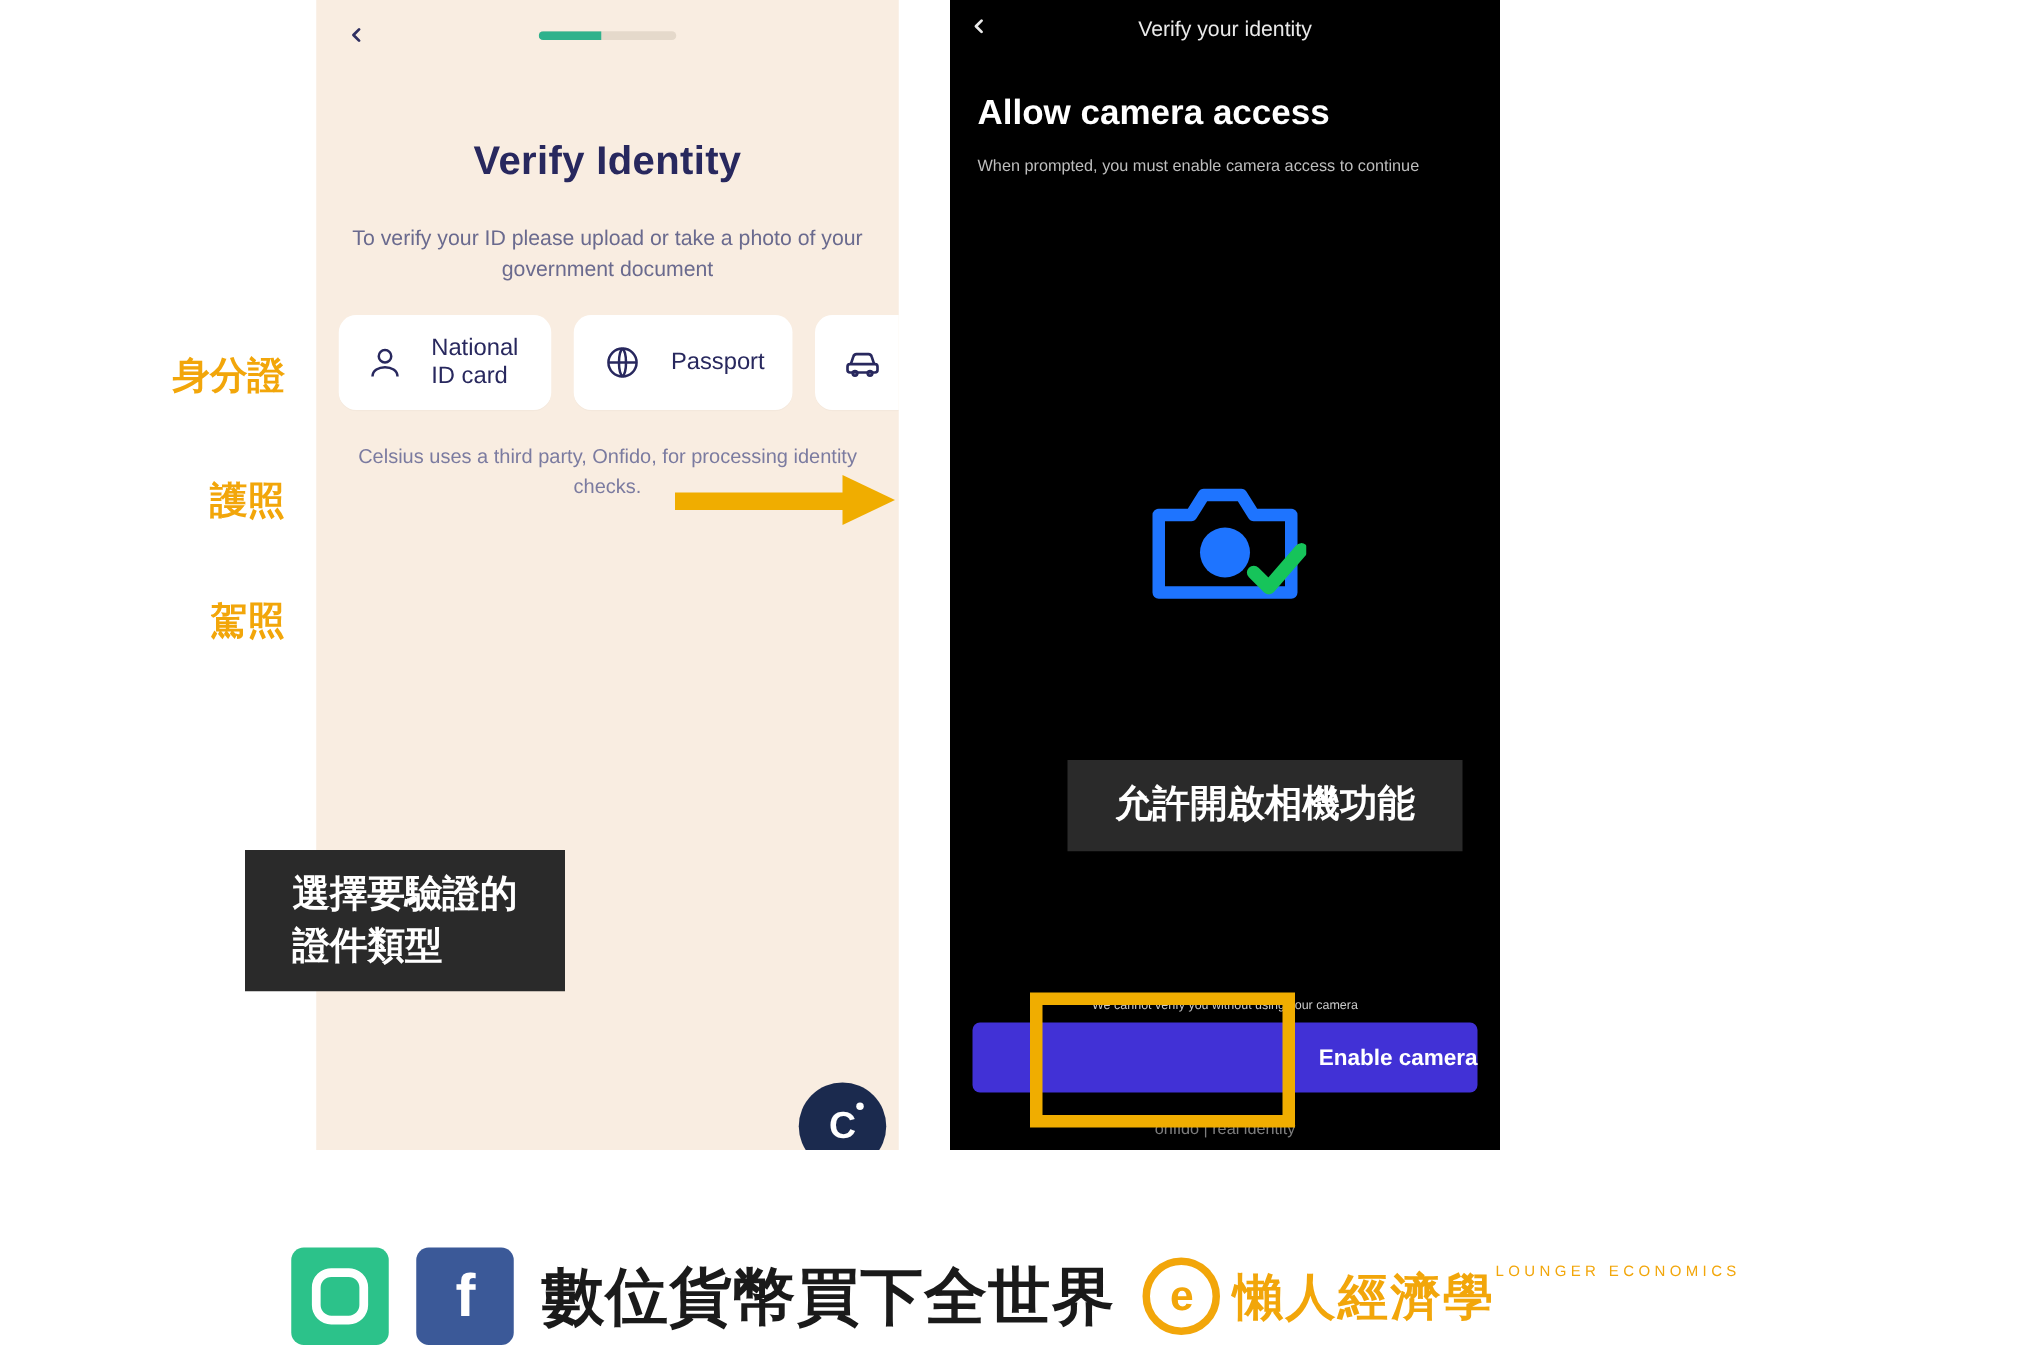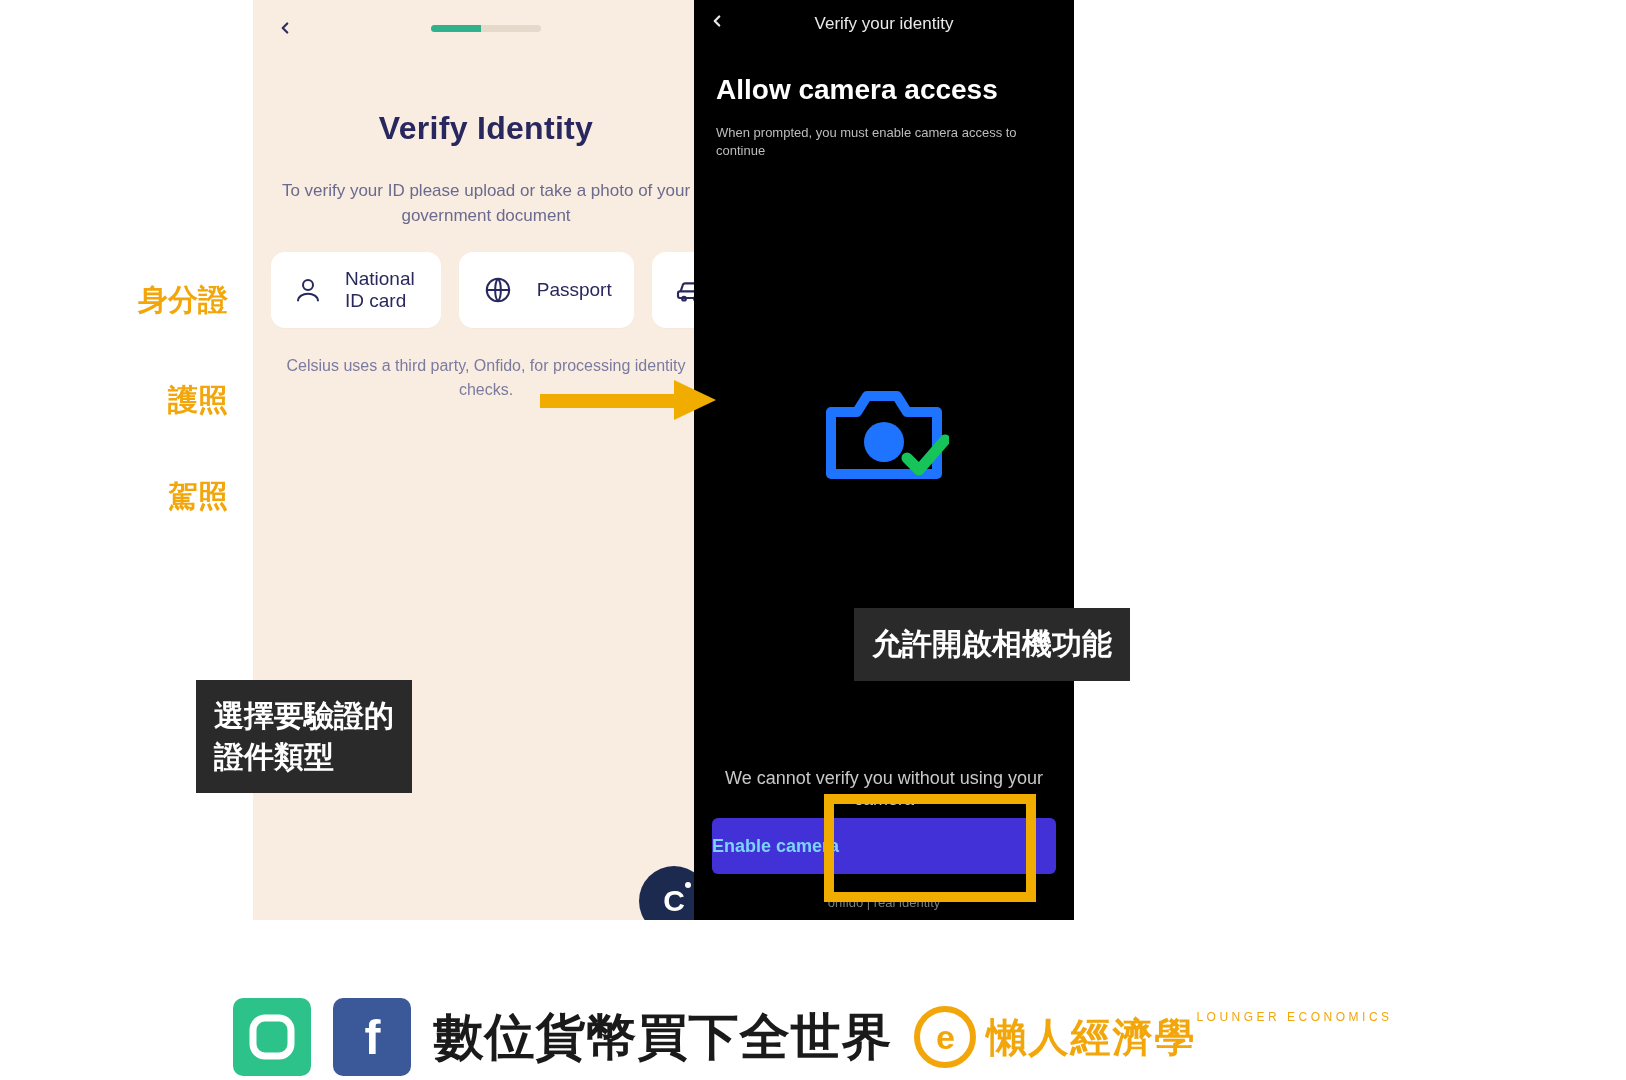--- a/index.html
+++ b/index.html
@@ -121,23 +121,23 @@
     right: 18px;
     width: 6px;
     height: 6px;
     border-radius: 50%;
     background: #fff;
   }
 
   
   .phone-right {
     position: absolute;
-    left: 694px;
+    left: 760px;
     top: 0px;
-    width: 380px;
+    width: 440px;
     height: 920px;
     background: #000000;
     color: #ffffff;
     overflow: hidden;
   }
   .phone-right .topbar2 {
     position: relative;
     height: 48px;
     display: flex;
     align-items: center;
@@ -168,35 +168,35 @@
     left: 0; right: 0;
     top: 380px;
     display: flex;
     justify-content: center;
   }
   .cannot {
     position: absolute;
     left: 0; right: 0;
     bottom: 110px;
     text-align: center;
-    font-size: 18px;
+    font-size: 10px;
     color: #c9c9c9;
   }
   .enable-btn {
     position: absolute;
     left: 18px;
     right: 18px;
     bottom: 46px;
     height: 56px;
     background: #4131d6;
-    color: #7dd3fc;
+    color: #ffffff;
     border-radius: 6px;
     display: flex;
     align-items: center;
-    justify-content: flex-start;
+    justify-content: flex-end;
     font-size: 18px;
     font-weight: 600;
   }
   .onfido-foot {
     position: absolute;
     left: 0; right: 0;
     bottom: 10px;
     text-align: center;
     font-size: 13px;
     color: #7d7d7d;
@@ -215,21 +215,21 @@
     top: 380px;
     width: 176px;
     height: 40px;
   }
   .callout {
     position: absolute;
     background: #2a2a2a;
     color: #fff;
     font-size: 30px;
     line-height: 1.35;
-    padding: 16px 18px;
+    padding: 16px 38px;
     font-weight: 600;
   }
   .highlight-box {
     position: absolute;
     border: 10px solid #f0ad00;
     pointer-events: none;
   }
 
   
   .footer {

